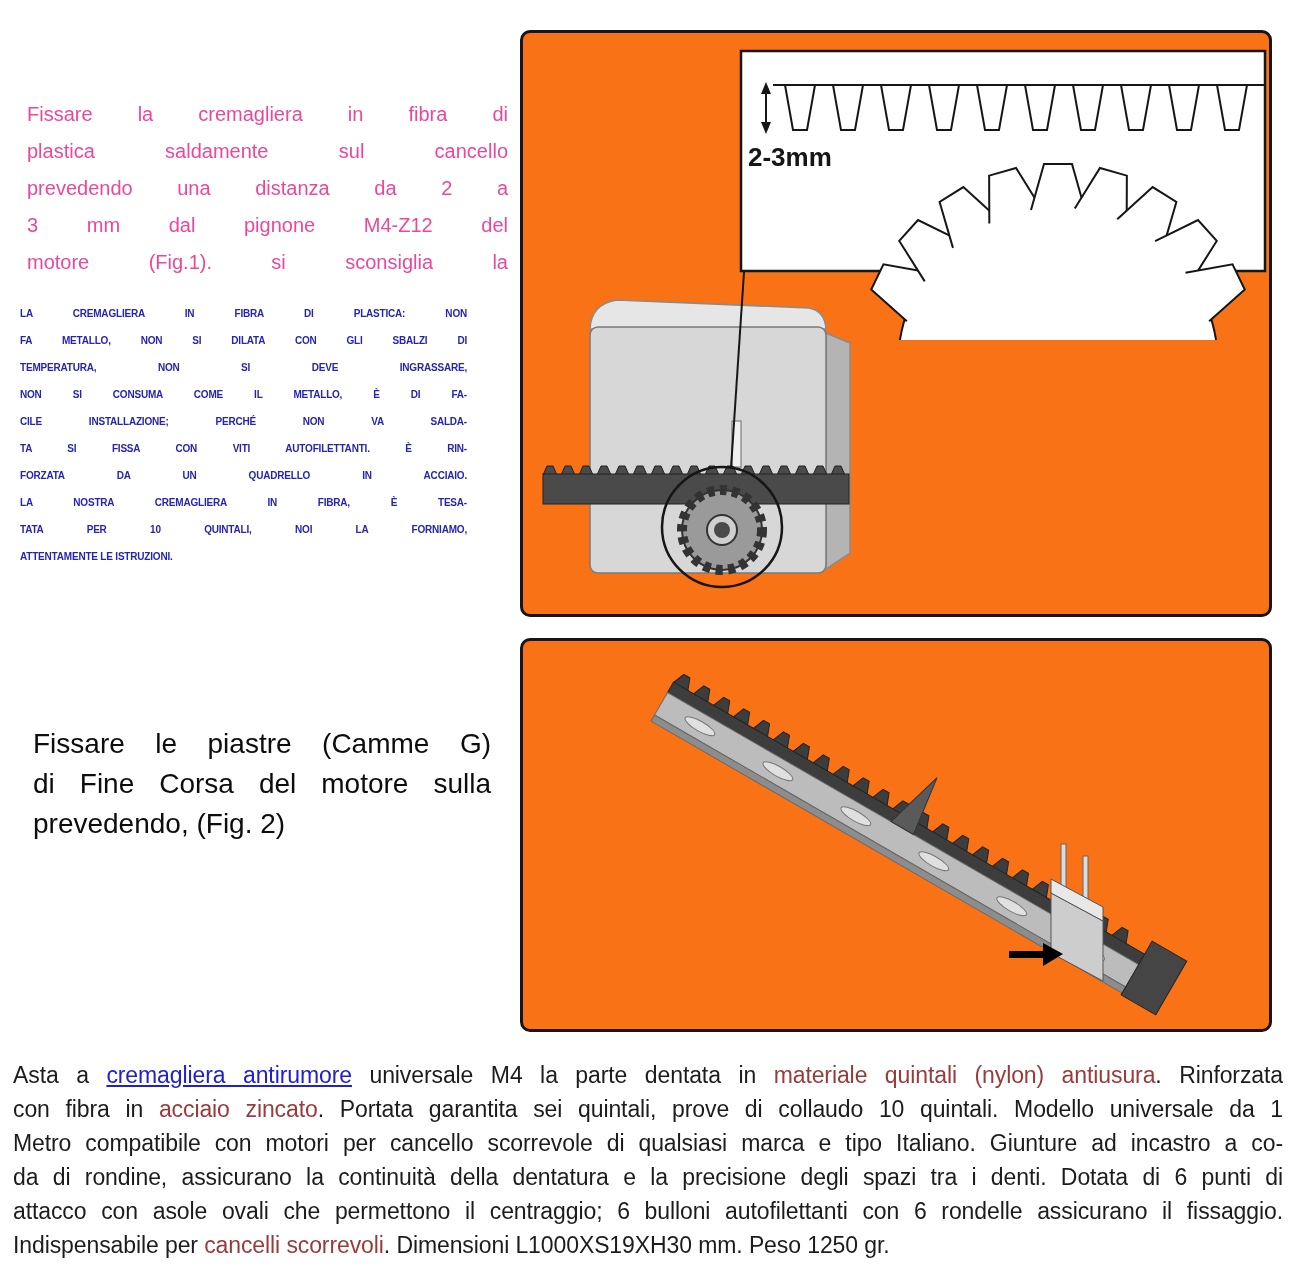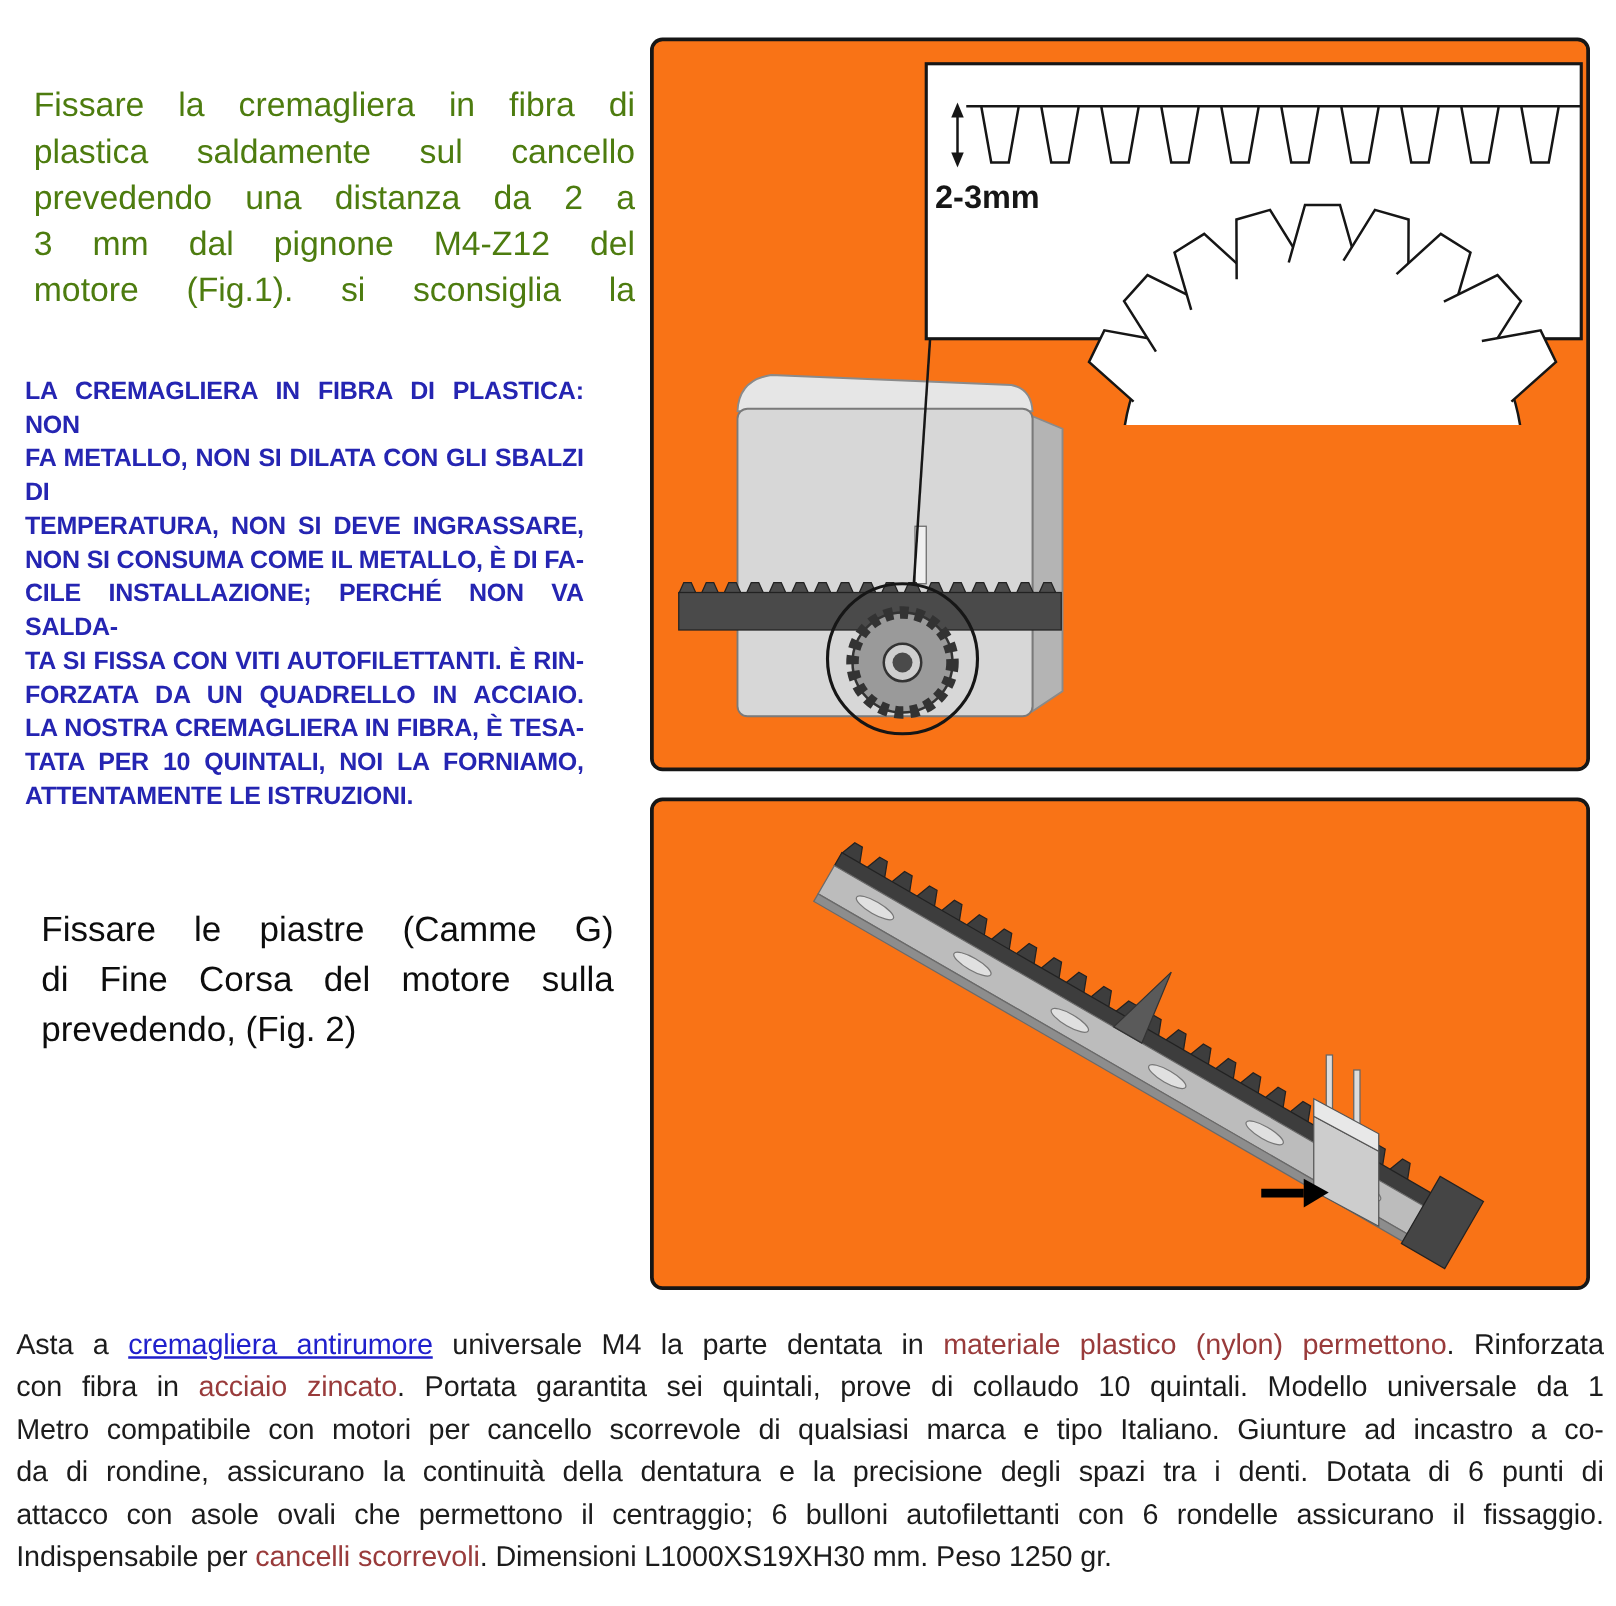--- a/index.html
+++ b/index.html
@@ -3,22 +3,22 @@
 <meta charset="utf-8">
 <style>
   html,body{margin:0;padding:0;background:#ffffff;}
   .page{position:relative;width:1293px;height:1285px;background:#fff;overflow:hidden;
         font-family:"Liberation Sans",sans-serif;color:#000;}
   .ln{white-space:normal;}
   .jst{text-align:justify;text-align-last:justify;}
   .b{font-weight:normal;}
   .blue{color:var(--blue-text,#2020cc);text-decoration:underline;}
   .red{color:var(--red-text,#993b3b);}
-  .intro{position:absolute;left:27px;top:66px;width:481px;font-size:27px;line-height:37px;color:#4d7c0f;}
-  .note{position:absolute;left:20px;top:300px;width:447px;font-size:20px;font-weight:bold;
+  .intro{position:absolute;left:27px;top:96px;width:481px;font-size:20px;line-height:37px;color:#ec4899;}
+  .note{position:absolute;left:20px;top:300px;width:447px;font-size:10px;font-weight:bold;
         line-height:27px;color:var(--note-blue,#2525b2);letter-spacing:-0.2px;}
   .caption2{position:absolute;left:33px;top:724px;width:458px;font-size:28px;line-height:40px;color:#0d0d0d;}
   .desc{position:absolute;left:13px;top:1058px;width:1270px;font-size:23px;line-height:34px;
         color:var(--body-text,#1c1c1c);letter-spacing:-0.1px;}
   .figbox{position:absolute;background:#f97316;border:3px solid var(--figure-border,#161616);border-radius:10px;}
   .fig1{left:520px;top:30px;width:746px;height:581px;}
   .fig2{left:520px;top:638px;width:746px;height:388px;}
   svg{display:block;}
 </style>
 </head>
@@ -136,21 +136,21 @@
       </g>
 
       <g fill="#000000">
         <rect x="486" y="310" width="34" height="7"></rect>
         <path d="M520 302 L540 313 L520 325 Z"></path>
       </g>
     </svg>
   </div>
 
   <div class="desc">
-      <div class="ln jst"><span>Asta a </span><span class="blue">cremagliera antirumore</span><span> universale M4 la parte dentata in </span><span class="red">materiale plastico (nylon) permettono</span><span>. Rinforzata</span></div>
+      <div class="ln jst"><span>Asta a </span><span class="blue">cremagliera antirumore</span><span> universale M4 la parte dentata in </span><span class="red">materiale quintali (nylon) antiusura</span><span>. Rinforzata</span></div>
       <div class="ln jst"><span>con fibra in </span><span class="red">acciaio zincato</span><span>. Portata garantita sei quintali, prove di collaudo 10 quintali. Modello universale da 1</span></div>
       <div class="ln jst"><span>Metro compatibile con motori per cancello scorrevole di qualsiasi marca e tipo Italiano. Giunture ad incastro a co-</span></div>
       <div class="ln jst"><span>da di rondine, assicurano la continuità della dentatura e la precisione degli spazi tra i denti. Dotata di 6 punti di</span></div>
       <div class="ln jst"><span>attacco con asole ovali che permettono il centraggio; 6 bulloni autofilettanti con 6 rondelle assicurano il fissaggio.</span></div>
       <div class="ln"><span>Indispensabile per </span><span class="red">cancelli scorrevoli</span><span>. Dimensioni L1000XS19XH30 mm. Peso 1250 gr.</span></div>
     </div>
 
 </div>
 
 </body></html>

